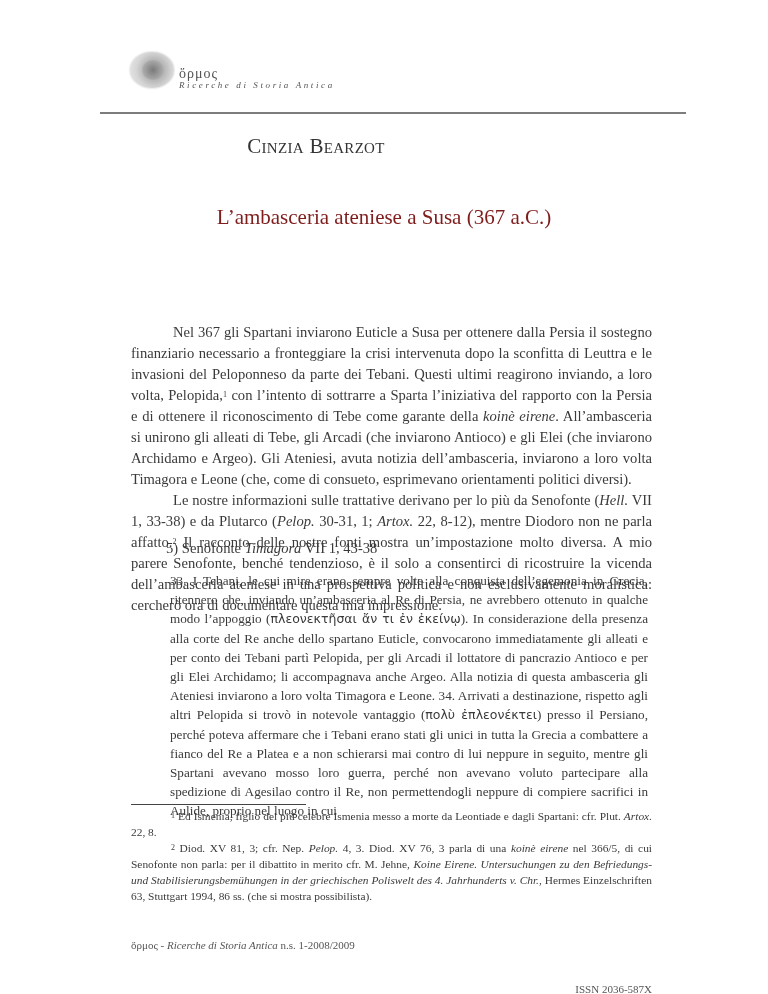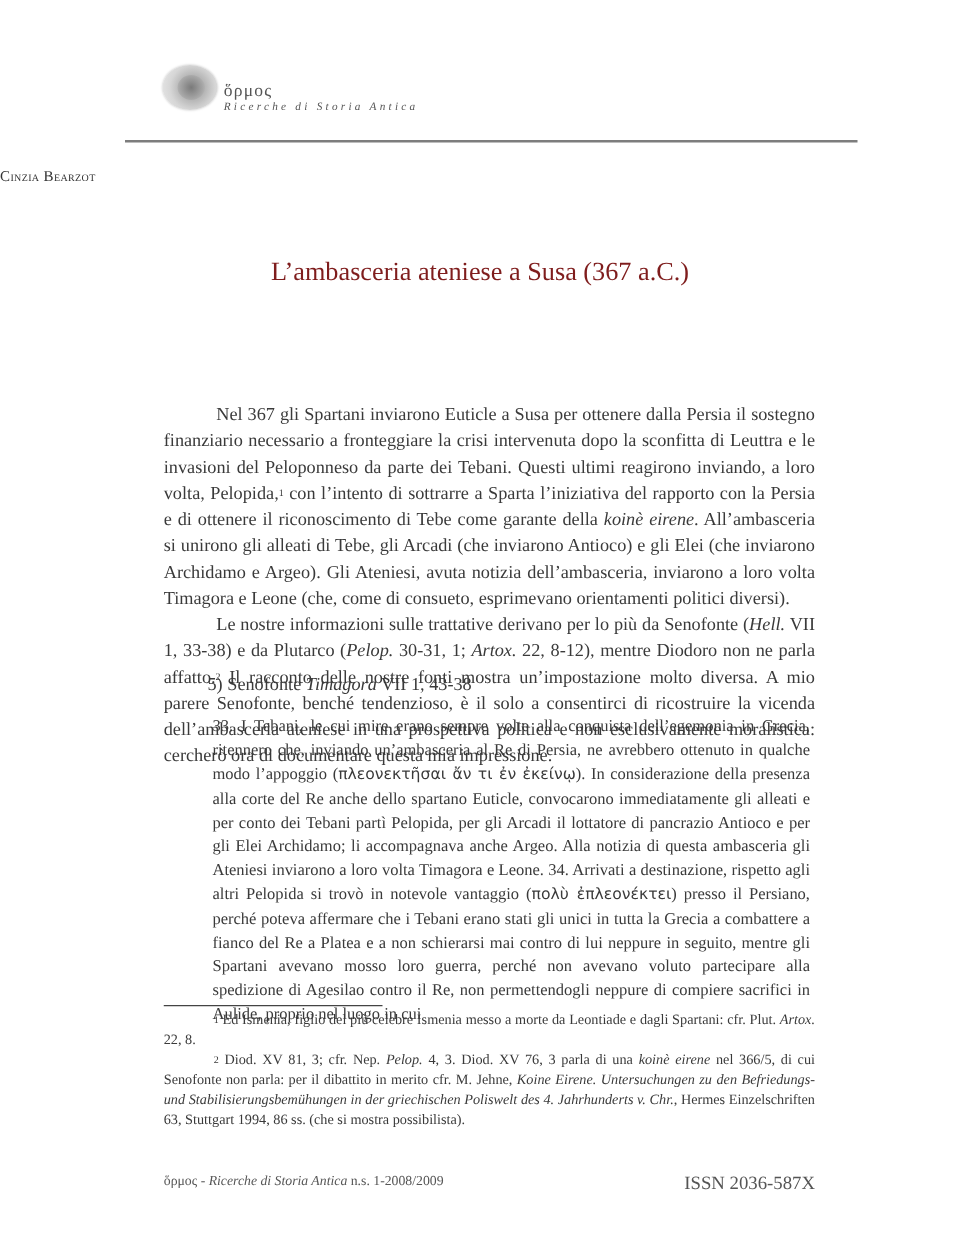--- a/index.html
+++ b/index.html
@@ -6,36 +6,36 @@
   body { width:768px; height:994px; position:relative; overflow:hidden;
          font-family:"Liberation Serif","DejaVu Serif",serif; color:#3a3a3a; }
   .logo { position:absolute; left:130px; top:52px; width:44px; height:36px; border-radius:50%;
           background:radial-gradient(circle at 55% 50%, #9a9a9a 0%, #b8b8b8 35%, #d6d6d6 60%, #ececec 100%);
           box-shadow:0 0 2px #bbb; }
   .logo .inner { position:absolute; left:12px; top:8px; width:22px; height:20px; border-radius:50%;
           background:radial-gradient(circle at 50% 50%, #7a7a7a 0%, #a5a5a5 60%, #c8c8c8 100%); }
   .journal-name { position:absolute; left:179px; top:66px; font-size:14px; color:#555; letter-spacing:1px; }
   .journal-sub { position:absolute; left:179px; top:80px; font-size:9px; font-style:italic; color:#555; letter-spacing:2.6px; }
   .rule { position:absolute; left:100px; top:112px; width:586px; height:2px; background:#7d7d7d; }
-  .author { position:absolute; left:0; width:632px; top:134px; font-size:12px; color:#333;
+  .author { position:absolute; left:0; width:632px; top:134px; text-align:center; font-size:21px; color:#333;
             font-variant:small-caps; letter-spacing:0.3px; }
   .title { position:absolute; left:0; width:768px; top:205px; text-align:center; font-size:21px; color:#7f1d1d; }
   .body { position:absolute; left:131px; top:291px; width:521px; font-size:14.6px; line-height:21px; color:#3a3a3a; text-align:justify;margin-top:31px; }
   .body p { margin:0; text-indent:42px; }
   .body sup, .quote sup { font-size:8px; vertical-align:top; position:relative; top:-1px; }
   .heading { position:absolute; left:166px; top:540px; font-size:14.6px; color:#3a3a3a; }
   .quote { position:absolute; left:166px; top:567px; width:486px; font-size:13.2px; line-height:19.2px; color:#3a3a3a; text-align:justify; }
   .quote p { margin:4px; }
   .greek { font-family:"DejaVu Sans", sans-serif; font-size:12.5px; }
   .fn-rule { position:absolute; left:131px; top:804px; width:175px; height:1px; background:#444; }
   .footnotes { position:absolute; left:131px; top:808px; width:521px; font-size:11.4px; line-height:16px; color:#3a3a3a; text-align:justify; }
   .footnotes p { margin:0; text-indent:40px; }
   .footnotes sup { font-size:8px; vertical-align:top; }
   .footer-left { position:absolute; left:131px; top:939px; font-size:11px; color:#555; }
-  .footer-right { position:absolute; right:116px; top:939px; font-size:15px; color:#555; }
+  .footer-right { position:absolute; right:116px; top:983px; font-size:11px; color:#555; }
   i { font-style:italic; }
 </style>
 </head>
 <body>
 
 <div class="logo">
     <div class="inner"></div>
   </div>
 <div class="journal-name">ὅρμος</div>
 <div class="journal-sub">Ricerche di Storia Antica</div>

